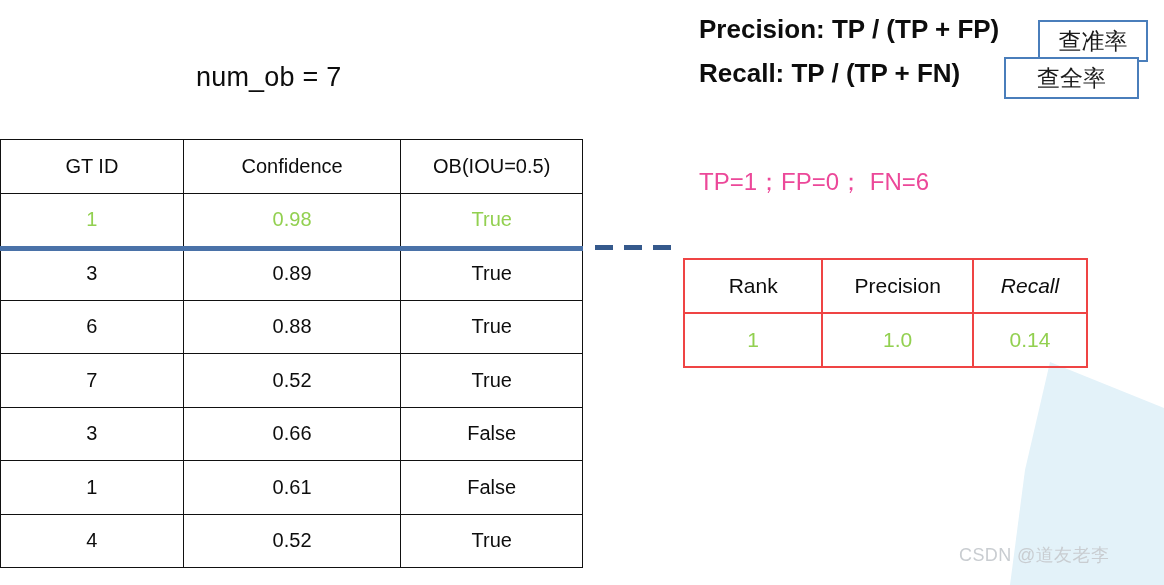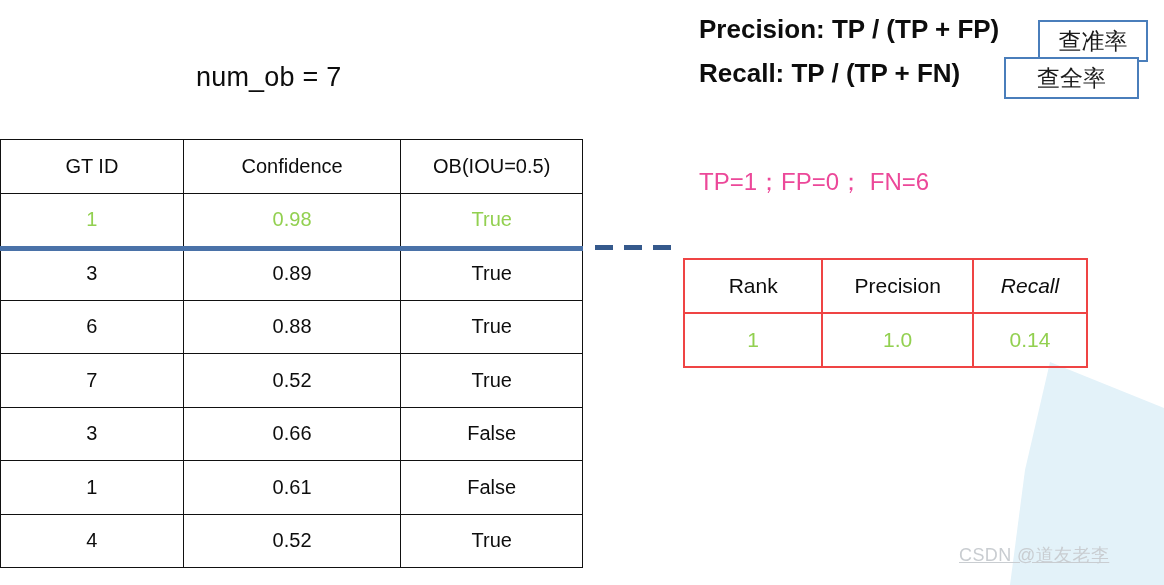--- a/index.html
+++ b/index.html
@@ -135,21 +135,20 @@
   .result-table tr.values td { color: #92D050; }
 
   
   .watermark {
     position: absolute;
     left: 959px; top: 543px;
     font-size: 18px;
     color: #c9cdd1;
     white-space: nowrap;
     letter-spacing: 0.4px;
-    text-decoration: underline;
   }
 </style>
 </head>
 <body>
 
 <div id="root">
 
   <svg class="decor-shape" viewBox="0 0 1164 585" xmlns="http://www.w3.org/2000/svg">
     <polygon points="1050,362 1164,408 1164,585 1010,585 1025,470" fill="#E3F2F9"></polygon>
   </svg>

